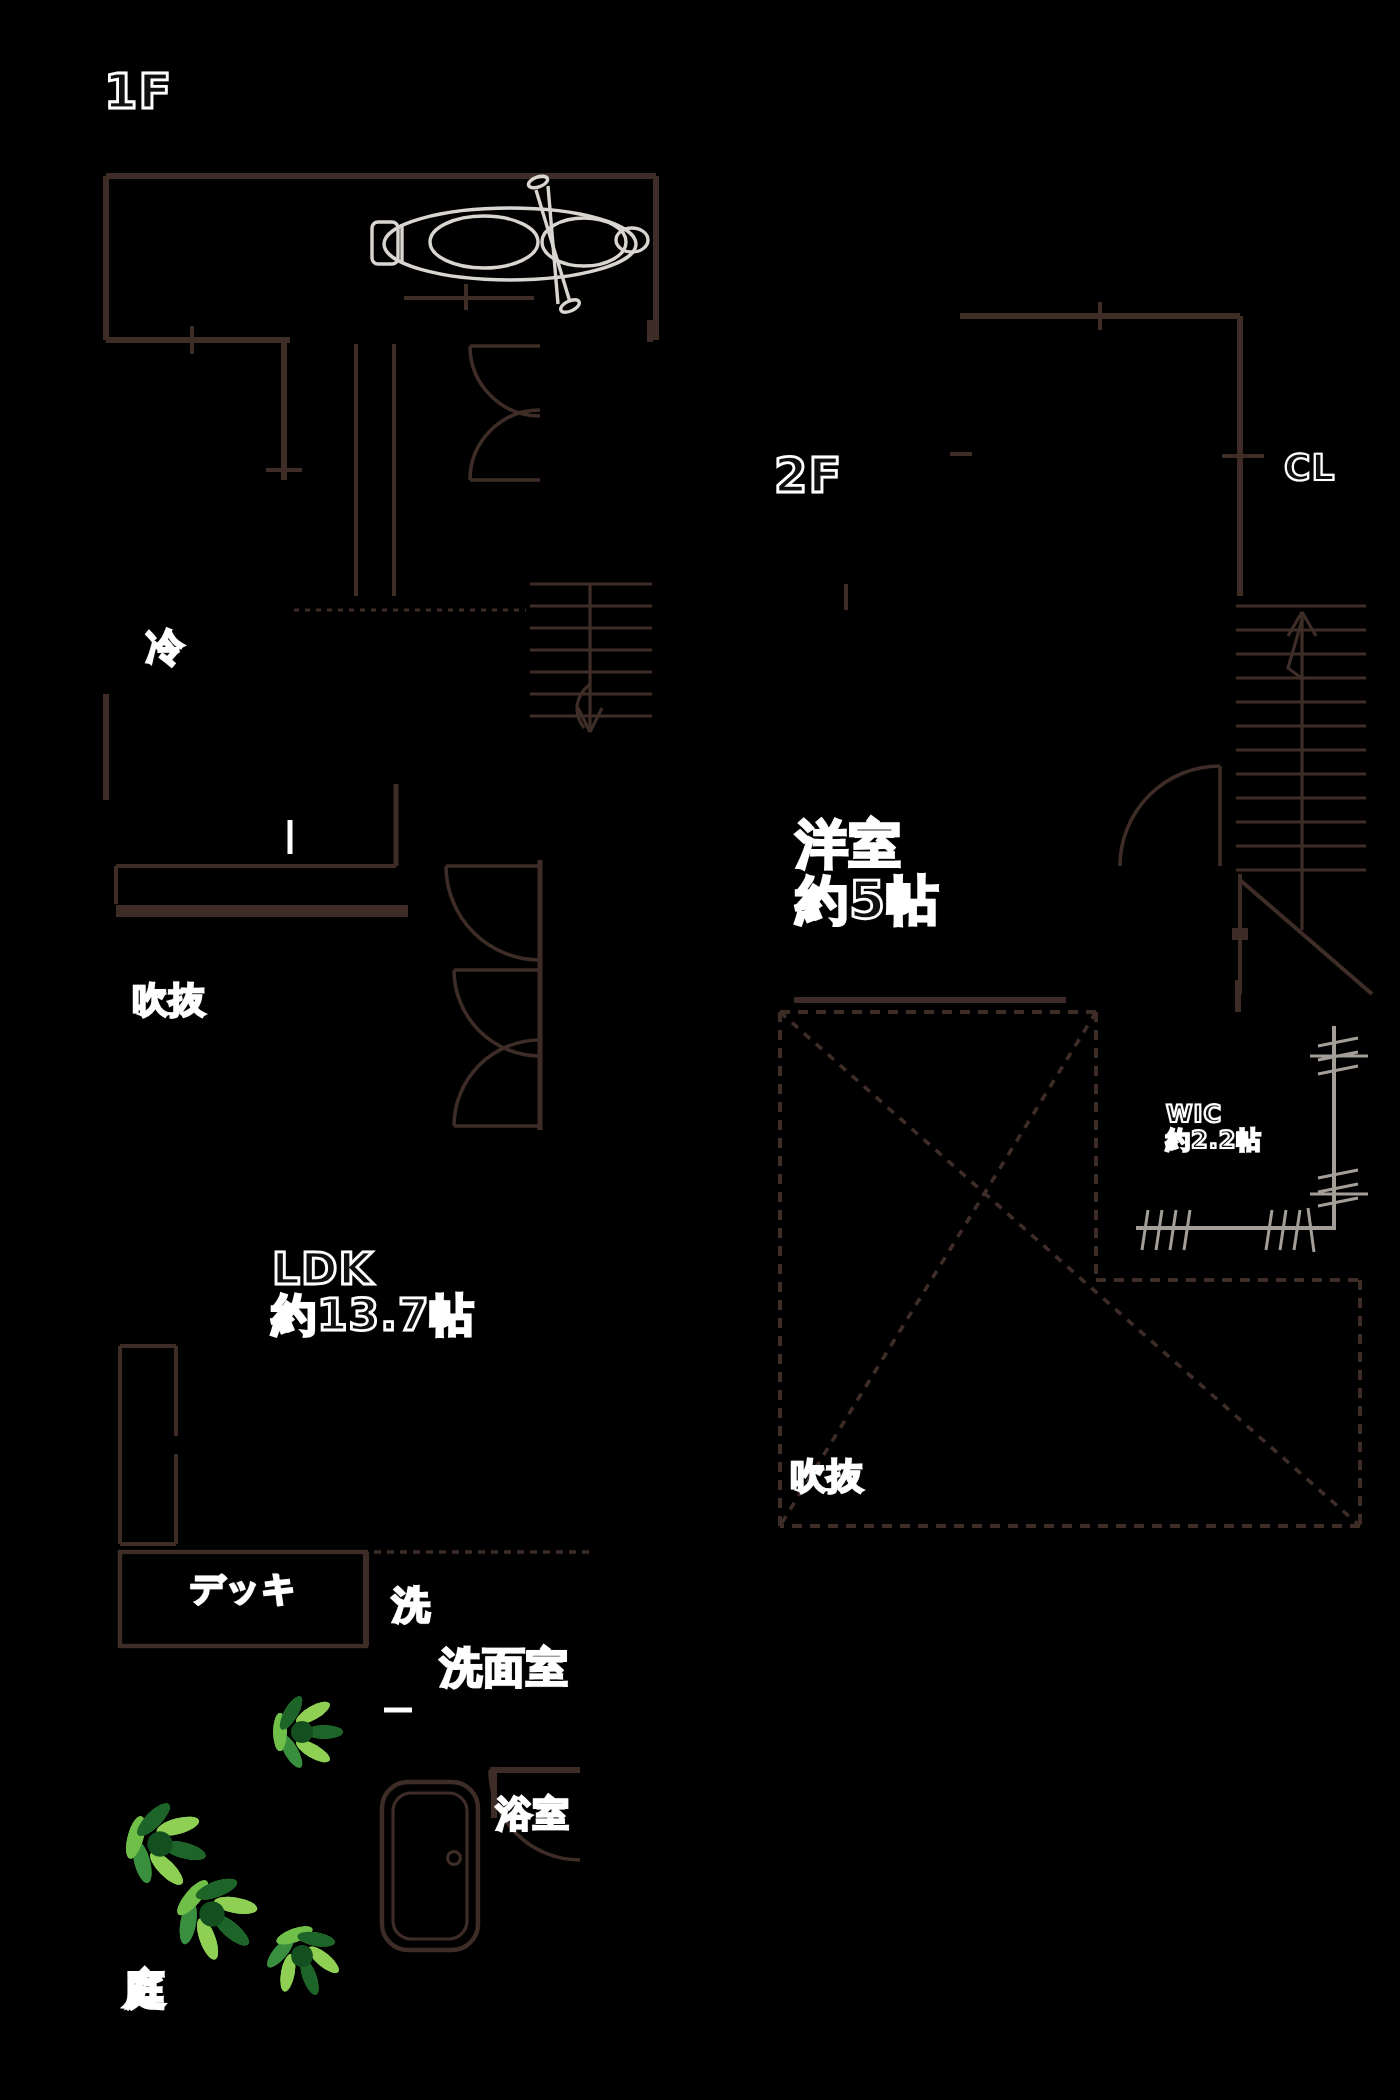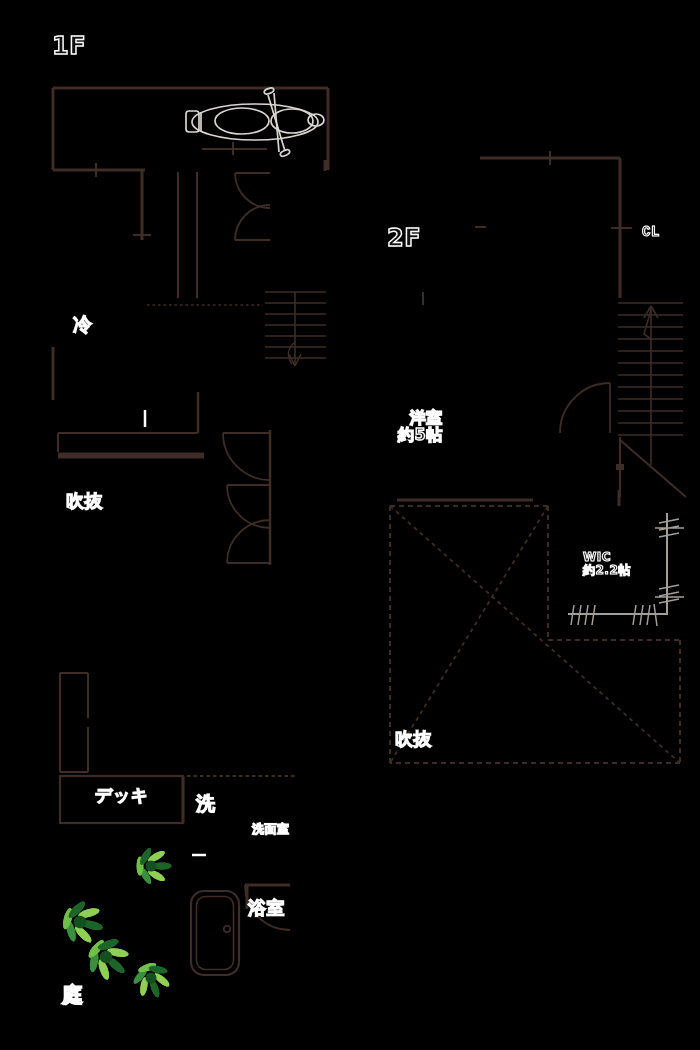--- a/index.html
+++ b/index.html
@@ -173,36 +173,40 @@
            M613,625 L616,605 M620,625 L623,605 M627,625 L630,605 M634,604 L637,626"></path>
     </g>
   </svg>
 
   <div class="lbl" style="left:32px;top:34px;font-size:24px;">1F</div>
 
   <div class="lbl small" style="left:53px;top:314px;font-size:19px;">冷</div>
 
   <div class="lbl small" style="left:46px;top:491px;font-size:18px;">吹抜</div>
 
+  <div class="lbl" style="left:116px;top:624px;font-size:22px;">
+    <span>LDK</span>
+    <span>約13.7帖</span>
+  </div>
 
   <div class="lbl small" style="left:75px;top:786px;font-size:17px;">デッキ</div>
 
   <div class="lbl small" style="left:176px;top:793px;font-size:19px;">洗</div>
 
-  <div class="lbl small" style="left:232px;top:823px;font-size:12px;">洗面室</div>
+  <div class="lbl small" style="left:200px;top:823px;font-size:21px;">洗面室</div>
 
   <div class="lbl small" style="left:228px;top:898px;font-size:18px;">浴室</div>
 
   <div class="lbl" style="left:42px;top:984px;font-size:21px;">庭</div>
 
   <div class="lbl" style="left:367px;top:226px;font-size:24px;">2F</div>
 
-  <div class="lbl small" style="left:622px;top:225px;font-size:14px;font-family:Liberation Mono, monospace;">CL</div>
-
-  <div class="lbl" style="left:378px;top:410px;font-size:16px;text-align:right;">
+  <div class="lbl small" style="left:622px;top:225px;font-size:18px;">CL</div>
+
+  <div class="lbl" style="left:378px;top:410px;font-size:26px;">
     <span>洋室</span>
     <span>約5帖</span>
   </div>
 
   <div class="lbl small" style="left:563px;top:551px;font-size:12px;">
     <span>WIC</span>
     <span>約2.2帖</span>
   </div>
 
   <div class="lbl small" style="left:375px;top:729px;font-size:18px;">吹抜</div>

